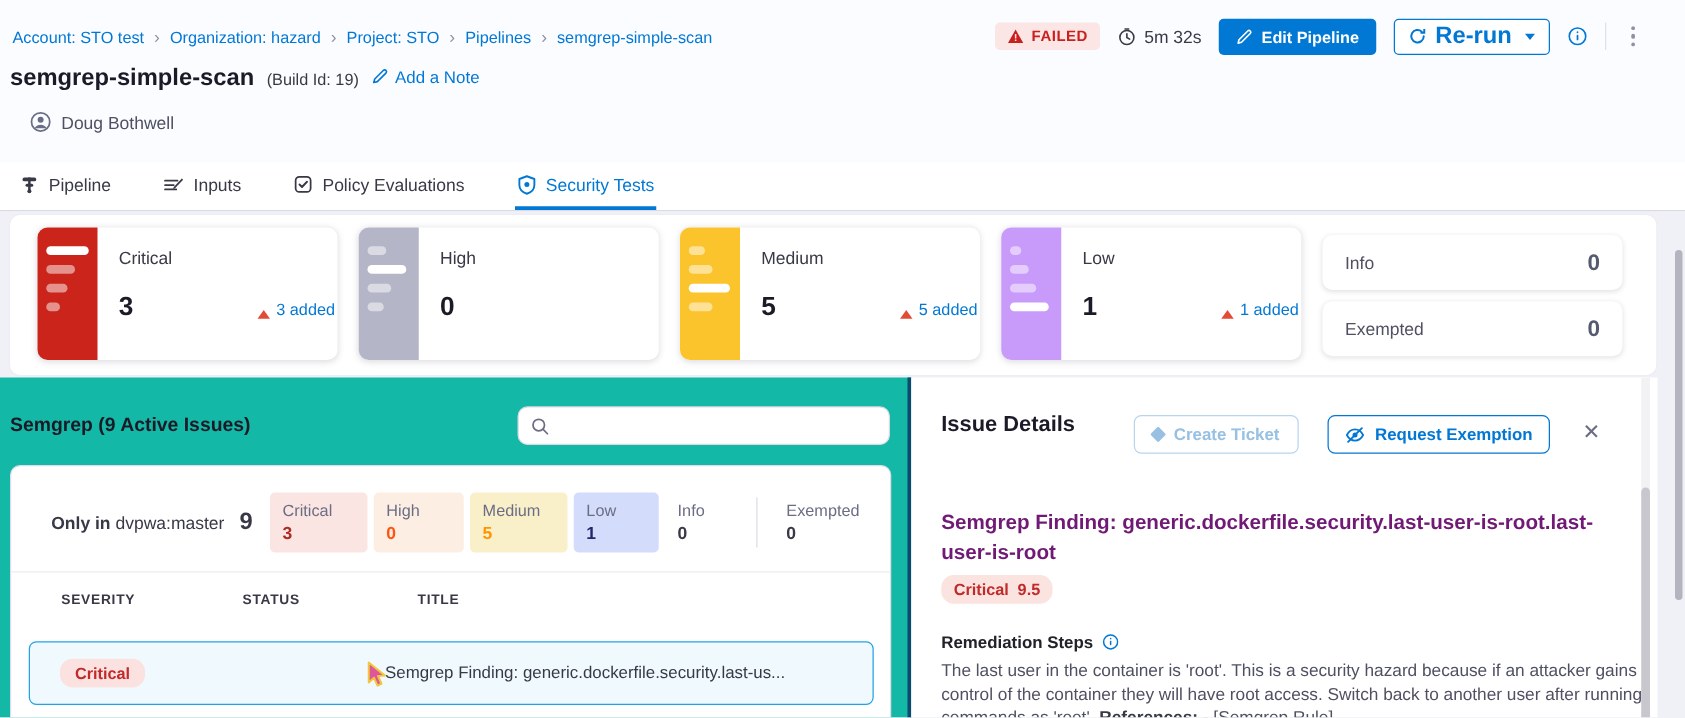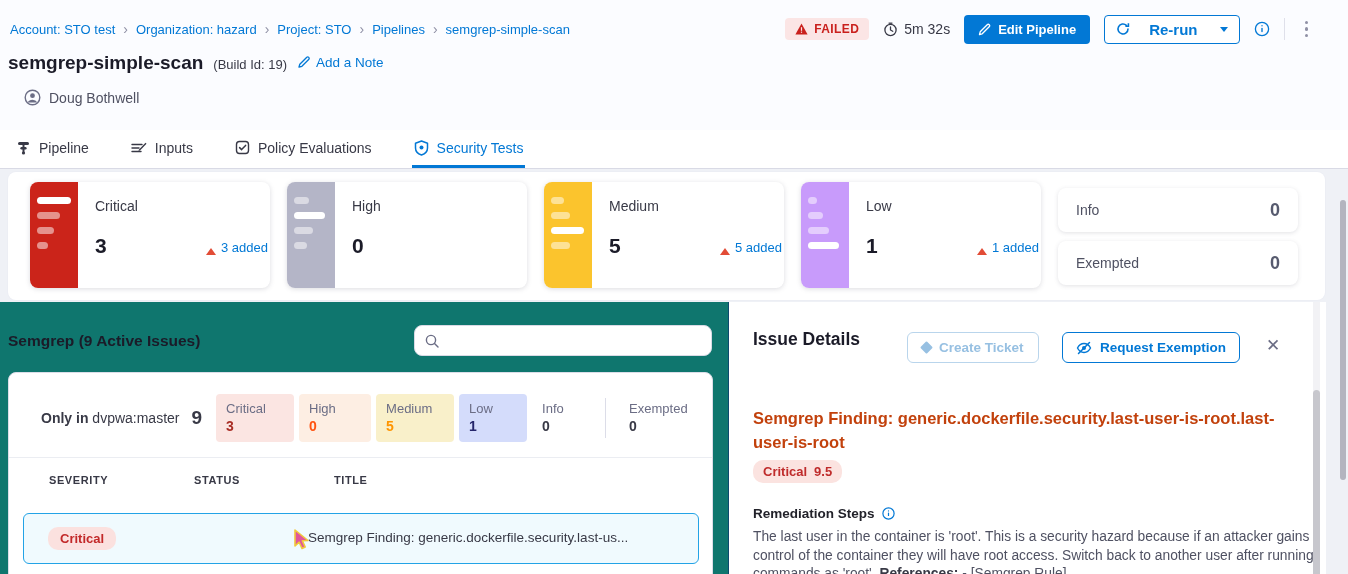--- a/index.html
+++ b/index.html
@@ -9,21 +9,21 @@
   
   .header { position:absolute; top:0; left:0; width:1348px; height:169px; background:#fbfcff; }
   .bc-row { position:absolute; top:14px; left:10px; right:34px; height:30px; display:flex; align-items:center; }
   .crumbs { display:flex; align-items:center; gap:8px; font-size:13px; }
   .crumb { color:#0278d5; text-decoration:none; cursor:pointer; }
   .crumb-sep { color:#8f90a5; font-size:14px; }
   .bc-right { margin-left:auto; display:flex; align-items:center; gap:14px; }
   .failed-badge { display:flex; align-items:center; gap:6px; background:#fbe5e5; border-radius:4px; padding:4px 10px; color:#c9201d; font-weight:bold; font-size:12px; letter-spacing:.4px; }
   .duration { display:flex; align-items:center; gap:6px; font-size:14px; color:#383946; }
   .btn-primary { display:flex; align-items:center; gap:7px; background:#0278d5; color:#fff; font-weight:bold; font-size:13px; border:none; border-radius:4px; height:29px; padding:0 14px; cursor:pointer; }
-  .btn-outline { display:flex; align-items:center; gap:19px; background:#fff; color:#0278d5; font-weight:bold; font-size:15px; border:1px solid #0278d5; border-radius:4px; height:29px; padding:0 11px; cursor:pointer; }
+  .btn-outline { display:flex; align-items:center; gap:7px; background:#fff; color:#0278d5; font-weight:bold; font-size:19px; border:1px solid #0278d5; border-radius:4px; height:29px; padding:0 11px; cursor:pointer; }
   .caret { width:0; height:0; border-left:4px solid transparent; border-right:4px solid transparent; border-top:5px solid #0278d5; margin-left:3px; }
   .vdiv { width:1px; height:22px; background:#dfe0ea; }
   .kebab { display:flex; flex-direction:column; gap:3px; padding:4px 6px; cursor:pointer; }
   .kebab i { width:3.5px; height:3.5px; border-radius:50%; background:#8f90a5; }
 
   .title-row { position:absolute; top:52px; left:8px; display:flex; align-items:baseline; gap:10px; }
   .build-title { font-size:19px; font-weight:bold; color:#1b1b28; }
   .build-id { font-size:13px; color:#383946; }
   .add-note { display:flex; align-items:center; gap:5px; color:#0278d5; font-size:13.5px; cursor:pointer; }
   .user-row { position:absolute; top:89px; left:24px; display:flex; align-items:center; gap:8px; font-size:14px; color:#4f5162; }
@@ -48,21 +48,21 @@
   .sev-count { position:absolute; top:52px; left:17px; font-size:21px; font-weight:bold; color:#1b1b28; }
   .sev-added { position:absolute; top:58px; left:128px; display:flex; align-items:flex-end; gap:5px; font-size:13px; color:#0278d5; }
   .tri-up { width:0; height:0; border-left:5px solid transparent; border-right:5px solid transparent; border-bottom:7px solid #e24c36; }
   .mini-col { display:flex; flex-direction:column; gap:9px; margin-top:6px; }
   .mini-card { width:240px; height:44px; background:#fff; border-radius:8px; box-shadow:0 1px 4px rgba(96,97,112,.18); display:flex; align-items:center; padding:0 18px; }
   .mini-label { flex:1; font-size:14px; color:#4f5162; }
   .mini-count { font-size:18px; font-weight:bold; color:#565a6e; }
 
   
   .lower { position:absolute; top:302px; left:0; width:1348px; height:272px; display:flex; }
-  .left-pane { width:729px; height:272px; background:#0f766e; border-right:1px solid #0c4a6e; position:relative; overflow:hidden; }
+  .left-pane { width:729px; height:272px; background:#14b8a6; border-right:3px solid #0c4a6e; position:relative; overflow:hidden; }
   .right-pane { width:597px; height:272px; background:#fff; position:relative; overflow:hidden; }
   .gutter { flex:1; background:#eff1f6; }
 
   .sg-title { position:absolute; top:30px; left:8px; font-size:15.5px; font-weight:bold; color:#1b1b28; }
   .search-box { position:absolute; top:23px; left:414px; width:298px; height:31px; background:#fff; border:1px solid #d9dae5; border-radius:8px; display:flex; align-items:center; gap:8px; padding:0 10px; }
   .search-box input { border:none; outline:none; flex:1; font-size:13px; color:#383946; font-family:"Liberation Sans",sans-serif; background:transparent; }
   .search-box input::placeholder { color:#9496a8; }
 
   .issues-card { position:absolute; top:70px; left:8px; width:705px; height:230px; background:#fff; border:1px solid #dcdde8; border-radius:8px; }
   .filter-row { position:absolute; top:21px; left:32px; right:10px; display:flex; align-items:center; }
@@ -86,21 +86,21 @@
   .issue-row { position:absolute; top:140px; left:14px; width:676px; height:51px; background:#f0fafe; border:1.5px solid #23a3e6; border-radius:6px; cursor:pointer; }
   .row-sev-badge { position:absolute; left:24px; top:13px; background:#fbe1df; color:#c22929; font-weight:bold; font-size:13px; border-radius:10px; padding:4px 12px; }
   .row-title { position:absolute; left:284px; top:16px; font-size:13.5px; color:#383946; white-space:nowrap; }
 
   
   .id-head { position:absolute; top:27px; left:24px; font-size:17.5px; font-weight:bold; color:#1b1b28; }
   .btn-ticket { position:absolute; top:30px; left:178px; height:31px; display:flex; align-items:center; gap:8px; background:#fff; border:1px solid #b9d5ec; border-radius:6px; color:#97c0e2; font-weight:bold; font-size:13.5px; padding:0 14px; cursor:not-allowed; }
   .diamond { width:9px; height:9px; background:#97c0e2; transform:rotate(45deg); border-radius:1px; }
   .btn-exempt { position:absolute; top:30px; left:333px; height:31px; display:flex; align-items:center; gap:8px; background:#fff; border:1.5px solid #0278d5; border-radius:6px; color:#0278d5; font-weight:bold; font-size:13.5px; padding:0 13px; cursor:pointer; }
   .close-x { position:absolute; top:33px; left:537px; font-size:17px; color:#6b6d85; cursor:pointer; }
-  .finding-title { position:absolute; top:104px; left:24px; width:528px; font-size:16.5px; line-height:24px; font-weight:bold; color:#c2410c; overflow-wrap:anywhere; }
+  .finding-title { position:absolute; top:104px; left:24px; width:528px; font-size:16.5px; line-height:24px; font-weight:bold; color:#701a75; overflow-wrap:anywhere; }
   .score-badge { position:absolute; top:158px; left:24px; display:inline-flex; gap:7px; background:#fbe3e0; border-radius:10px; padding:4px 10px; font-size:13px; font-weight:bold; color:#bf2b2b; }
   .rem-head { position:absolute; top:204px; left:24px; display:flex; align-items:center; gap:7px; font-size:13.5px; font-weight:bold; color:#22222a; }
   .rem-body { position:absolute; top:226px; left:24px; width:566px; font-size:13.8px; line-height:18.5px; color:#4f5162; }
   .rem-body b { color:#383946; }
 
   
   .panel-sb-track { position:absolute; right:6px; top:0; bottom:0; width:7px; background:#f2f2f5; }
   .panel-sb-thumb { position:absolute; right:6px; top:88px; width:7px; height:190px; background:#c7c7cd; border-radius:4px; }
   .main-sb-thumb { position:absolute; right:2px; top:200px; width:6px; height:280px; background:#b3b4bf; border-radius:3px; }
   .cursor { position:absolute; left:292px; top:529px; z-index:50; }

